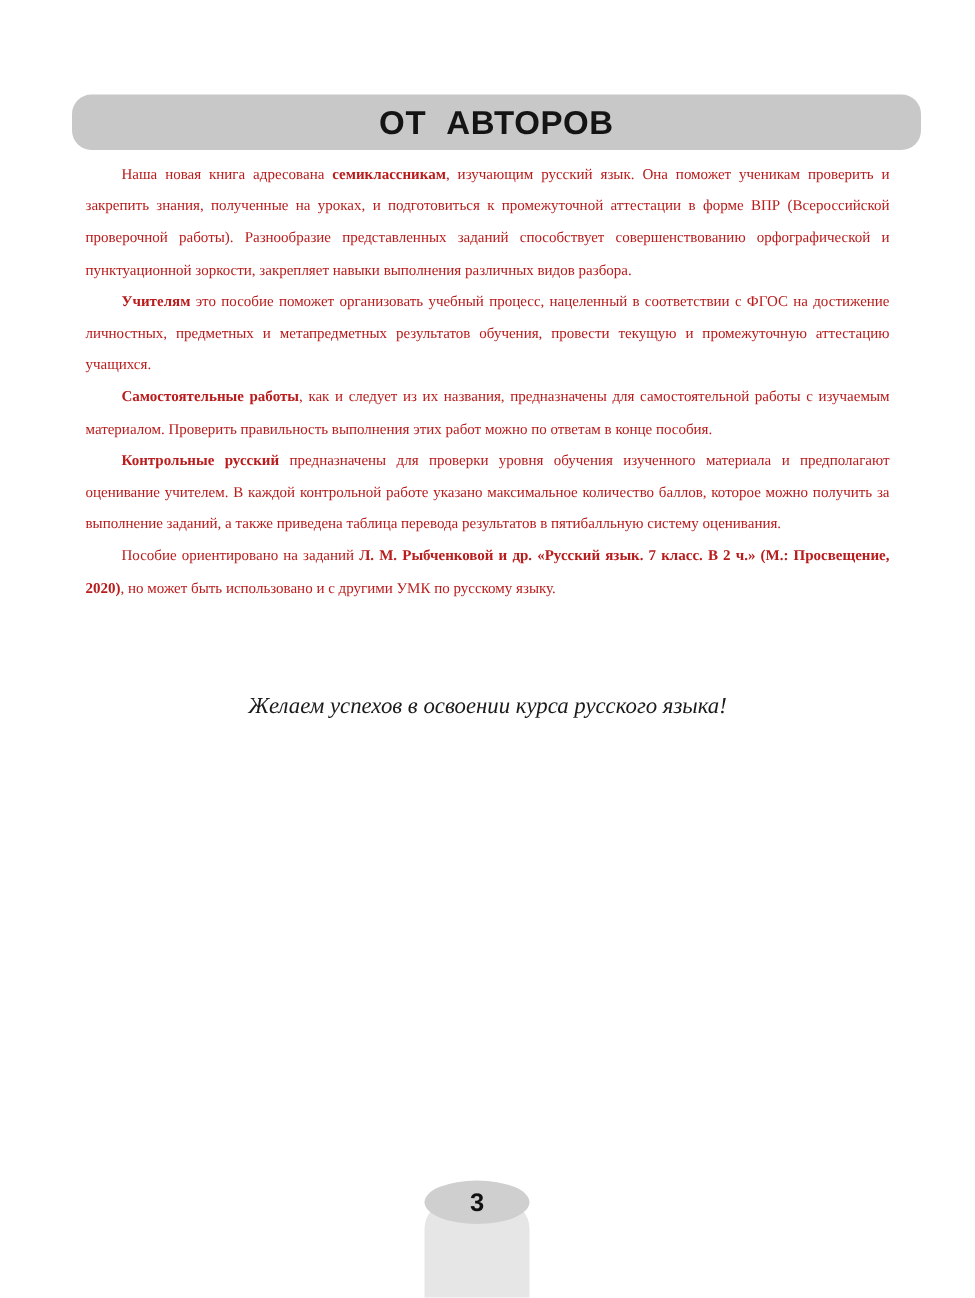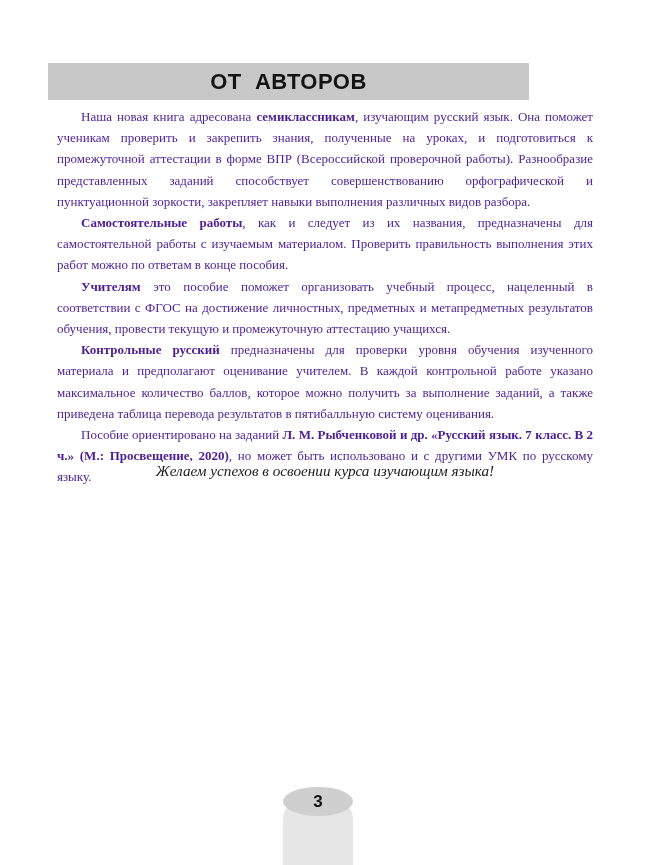--- a/index.html
+++ b/index.html
@@ -21,26 +21,27 @@
     position: absolute;
     inset: 0;
     background: #ffffff;
   }
 
   
   #heading-band {
     position: absolute;
     left: 48px;
     top: 63px;
-    width: 481px;
+    width: 566px;
     height: 37px;
     background: #c8c8c8;
     display: flex;
     align-items: center;
     justify-content: center;
+    border-radius: 13px;
   }
   #heading-title {
     font-family: "Liberation Sans", "DejaVu Sans", sans-serif;
     font-weight: bold;
     font-size: 22px;
     letter-spacing: 0.5px;
     color: #141414;
     white-space: pre;
     line-height: 1;
   }
@@ -50,23 +51,23 @@
     position: absolute;
     left: 57px;
     top: 106px;
     width: 536px;
   }
   .para {
     margin: 0;
     text-align: justify;
     text-justify: inter-word;
     text-indent: 24px;
-    font-size: 13px;
+    font-size: 10px;
     line-height: 21.2px;
-    color: #4c1d95;
+    color: #b91c1c;
     hyphens: manual;
   }
   .para b {
     font-weight: bold;
   }
 
   
   #closing-line {
     position: absolute;
     left: 57px;
@@ -120,27 +121,27 @@
 <body>
 
 <div id="page">
 
   <div id="heading-band">
     <div id="heading-title">ОТ  АВТОРОВ</div>
   </div>
 
   <div id="body-copy">
     <p class="para"><span>Наша новая книга адресована </span><b>семиклассникам</b><span>, изучающим русский язык. Она поможет ученикам проверить и закрепить знания, полученные на уроках, и подготовиться к промежуточной аттестации в форме ВПР (Всероссийской проверочной работы). Разнообразие представленных заданий способствует совершенствованию орфографической и пунктуационной зоркости, закрепляет навыки выполнения различных видов разбора.</span></p>
+    <p class="para"><b>Учителям</b><span> это пособие поможет организовать учебный процесс, нацеленный в соответствии с ФГОС на достижение личностных, предметных и метапредметных результатов обучения, провести текущую и промежуточную аттестацию учащихся.</span></p>
     <p class="para"><b>Самостоятельные работы</b><span>, как и следует из их названия, предназначены для самостоятельной работы с изучаемым материалом. Проверить правильность выполнения этих работ можно по ответам в конце пособия.</span></p>
-    <p class="para"><b>Учителям</b><span> это пособие поможет организовать учебный процесс, нацеленный в соответствии с ФГОС на достижение личностных, предметных и метапредметных результатов обучения, провести текущую и промежуточную аттестацию учащихся.</span></p>
     <p class="para"><b>Контрольные русский</b><span> предназначены для проверки уровня обучения изученного материала и предполагают оценивание учителем. В каждой контрольной работе указано максимальное количество баллов, которое можно получить за выполнение заданий, а также приведена таблица перевода результатов в пятибалльную систему оценивания.</span></p>
     <p class="para"><span>Пособие ориентировано на заданий </span><b>Л. М. Рыбченковой и др. «Русский язык. 7 класс. В 2 ч.» (М.: Просвещение, 2020)</b><span>, но может быть использовано и с другими УМК по русскому языку.</span></p>
   </div>
 
-  <div id="closing-line">Желаем успехов в освоении курса изучающим языка!</div>
+  <div id="closing-line">Желаем успехов в освоении курса русского языка!</div>
 
   <div id="page-footer">
     <div id="footer-column"></div>
     <div id="footer-ellipse">
       <span id="page-number">3</span>
     </div>
   </div>
 
 </div>
 

